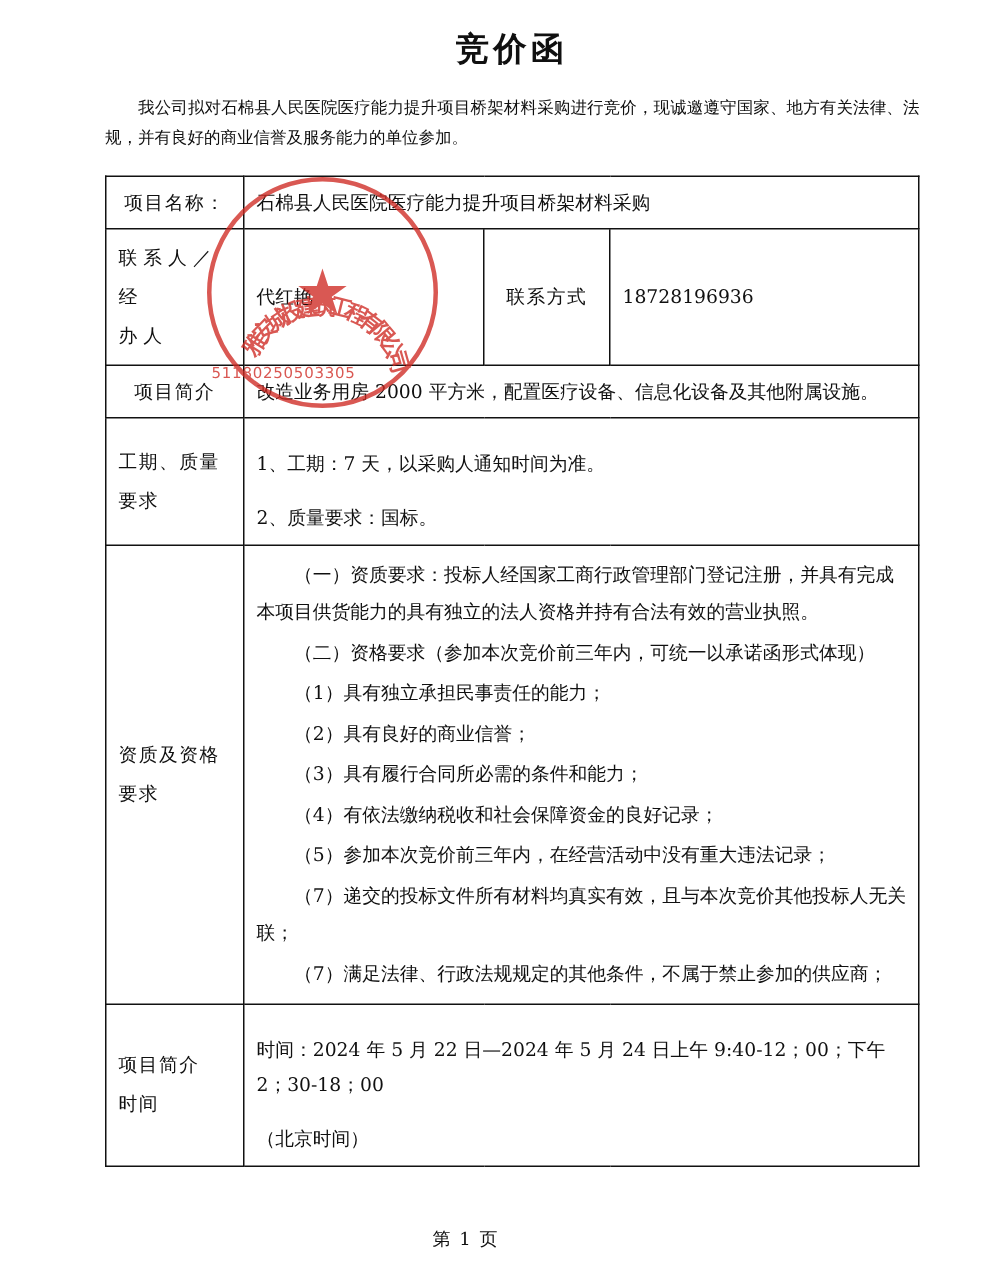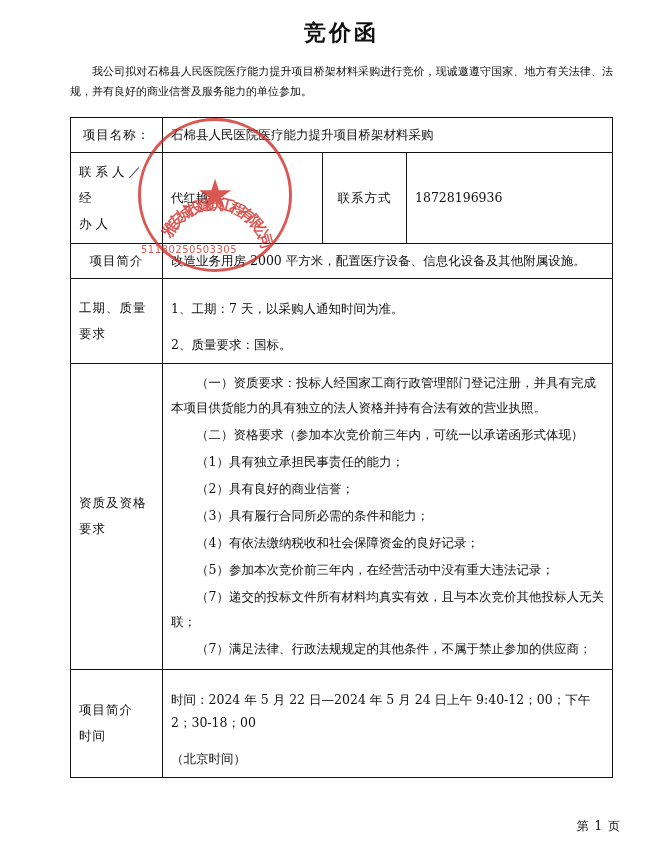--- a/index.html
+++ b/index.html
@@ -68,21 +68,21 @@
   .qual-list p {
     margin: 0 0 2px 0;
     text-indent: 2em;
     line-height: 2.0;
   }
   .footer {
     position: absolute;
     bottom: 10px;
     left: 0;
     width: 621px;
-    text-align: right;
+    text-align: center;
     font-size: 12px;
     letter-spacing: 1px;
   }
   
   .seal {
     position: absolute;
     left: 138px;
     top: 118px;
     width: 148px;
     height: 148px;

